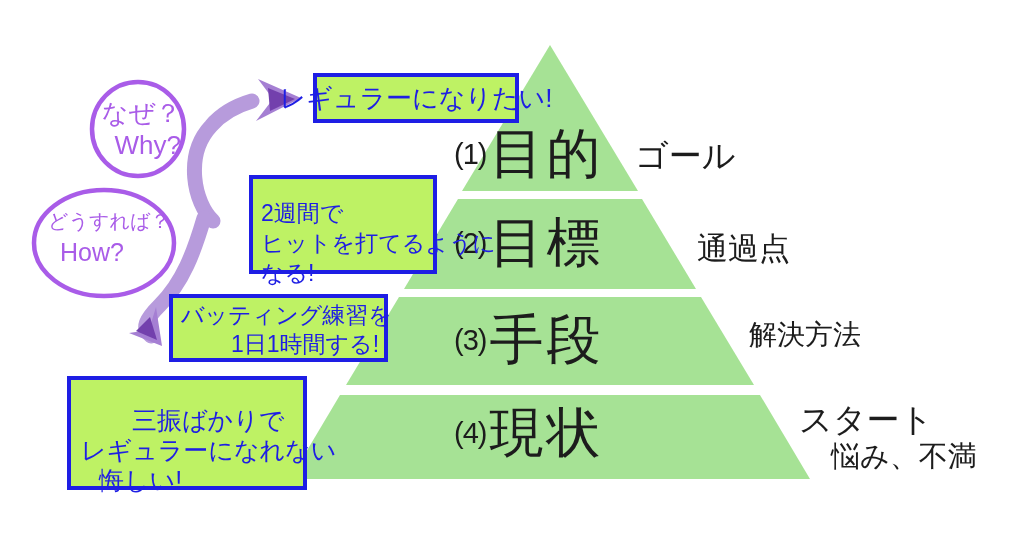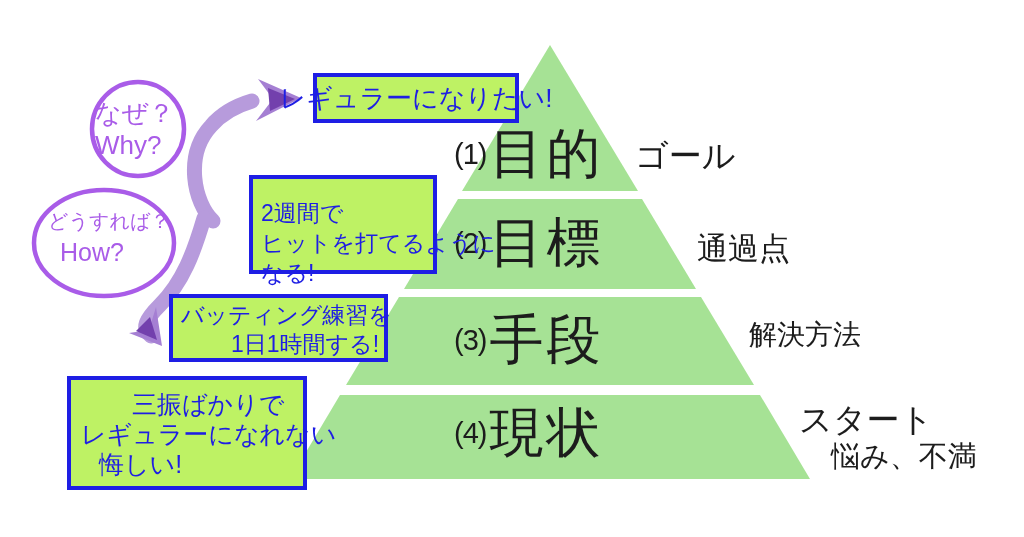--- a/index.html
+++ b/index.html
@@ -53,31 +53,31 @@
   }
   .note .ln{line-height:30px;font-size:23px;}
   .note-1{display:flex;align-items:center;justify-content:center;}
   .note-1 .ln{font-size:26px;}
   .note-2{padding:19px 8px;}
   .note-3{padding:3px 8px;}
   .note-3 .ln{line-height:29px;}
   .note-3 .ln.indent{padding-left:50px;}
   .note-4{padding:9px 6px;}
   .note-4 .ln{font-size:25px;line-height:30px;}
-  .note-4 .ln.in1{padding-left:55px;}
+  .note-4 .ln.in1{padding-left:55px;margin-top:16px;}
   .note-4 .ln.in2{padding-left:4px;}
   .note-4 .ln.in3{padding-left:22px;}
 
   
   .bubble-text{
     position:absolute;
     color:var(--bubble-purple);
     white-space:nowrap;
   }
-  .bubble-1{left:95px;top:97px;width:86px;text-align:left;}
+  .bubble-1{left:95px;top:97px;width:86px;text-align:right;}
   .bubble-1 .ln{font-size:26px;line-height:32px;}
   .bubble-2{left:48px;top:206px;width:124px;text-align:left;}
   .bubble-2 .ln1{font-size:20px;line-height:30px;}
   .bubble-2 .ln2{font-size:25px;line-height:32px;padding-left:12px;}
 </style>
 </head>
 <body>
 
 <div class="stage">
 

